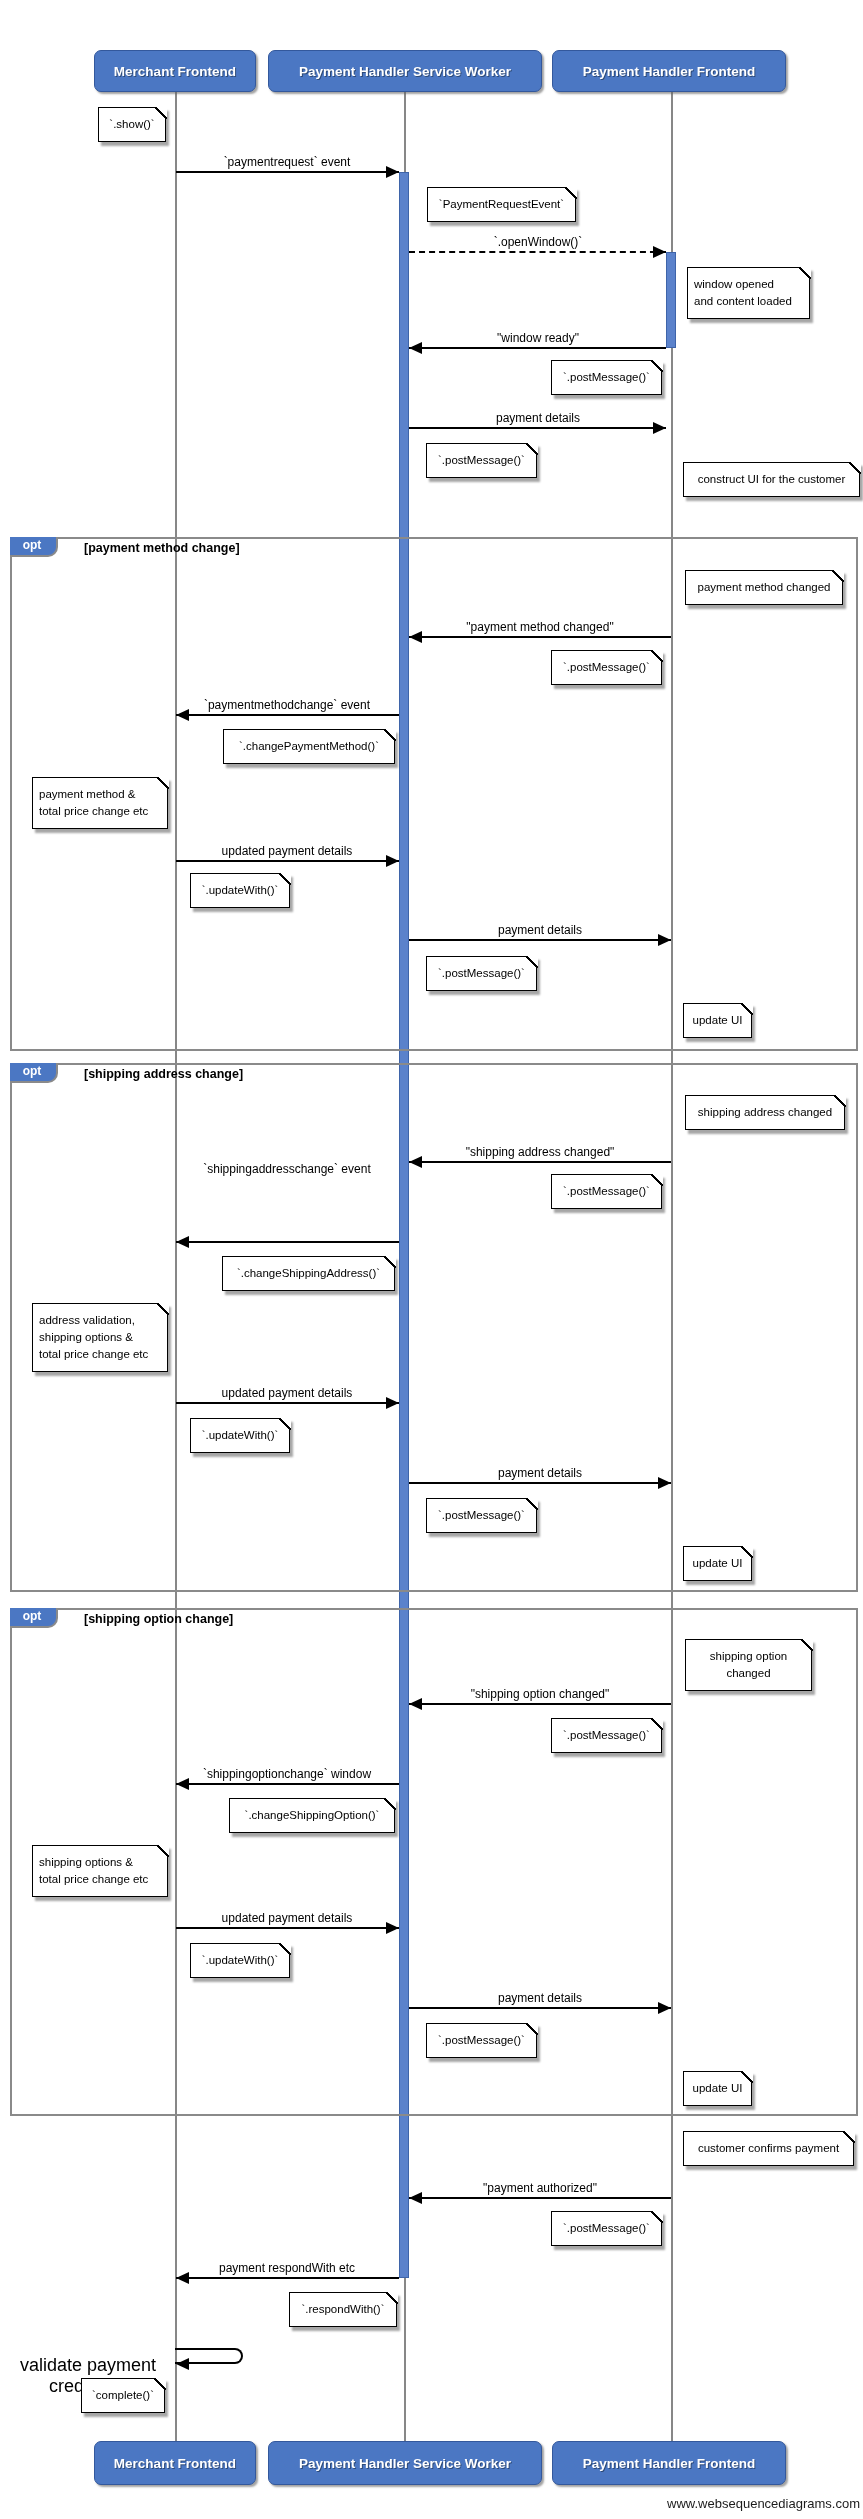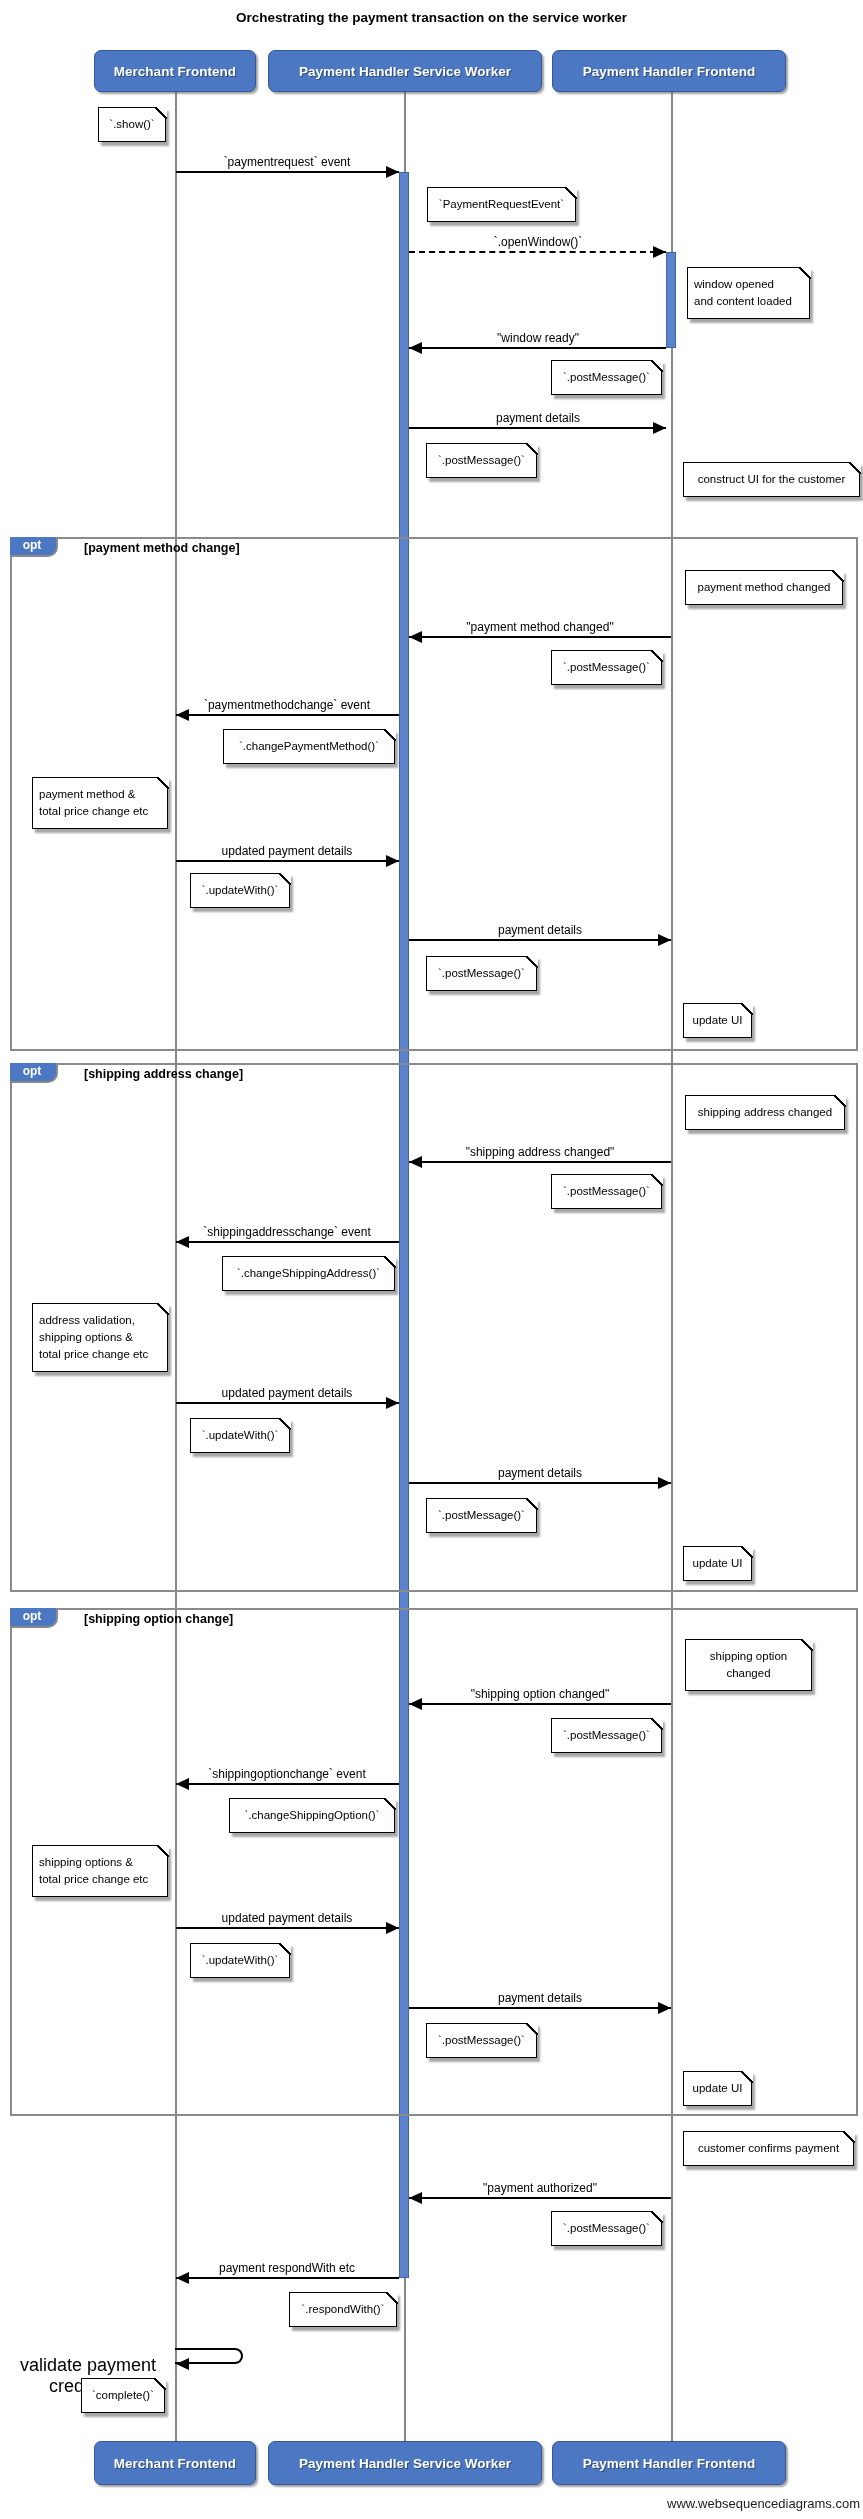--- a/index.html
+++ b/index.html
@@ -37,21 +37,20 @@
   .selfloop { position:absolute; height:16px; border:2px solid #000; border-left:none;
           border-radius:0 9px 9px 0; box-sizing:border-box; z-index:3; }
   .slabel { position:absolute; text-align:center; font-size:18px; z-index:4;margin-top:12px; }
   .footer { position:absolute; right:3px; top:2496px; font-size:13px; color:#1c1c1c; z-index:7; }
 </style>
 </head>
 <body>
 
 <div id="canvas">
 
-  <div class="title">Orchestrating the payment transaction on the service worker</div>
 
   <div class="lifeline" style="left:175px"></div>
   <div class="lifeline" style="left:404px"></div>
   <div class="lifeline" style="left:671px"></div>
 
   <div class="bar" style="left:399px;top:172px;height:2106px"></div>
   <div class="bar" style="left:666px;top:252px;height:96px"></div>
 
   <div class="frag" style="top:537px;height:514px">
     <div class="ftab">opt</div>
@@ -95,37 +94,37 @@
   <div class="ah-r" style="left:386px;top:855px"></div>
 
   <div class="mlabel" style="left:390px;top:923px">payment details</div>
   <div class="mline" style="left:409px;top:939px;width:262px"></div>
   <div class="ah-r" style="left:658px;top:934px"></div>
 
   <div class="mlabel" style="left:390px;top:1145px">"shipping address changed"</div>
   <div class="mline" style="left:409px;top:1161px;width:262px"></div>
   <div class="ah-l" style="left:409px;top:1156px"></div>
 
-  <div class="mlabel" style="left:137px;top:1225px">`shippingaddresschange` event</div>
+  <div class="mlabel" style="left:137px;top:1162px">`shippingaddresschange` event</div>
   <div class="mline" style="left:176px;top:1241px;width:223px"></div>
   <div class="ah-l" style="left:176px;top:1236px"></div>
 
   <div class="mlabel" style="left:137px;top:1386px">updated payment details</div>
   <div class="mline" style="left:176px;top:1402px;width:223px"></div>
   <div class="ah-r" style="left:386px;top:1397px"></div>
 
   <div class="mlabel" style="left:390px;top:1466px">payment details</div>
   <div class="mline" style="left:409px;top:1482px;width:262px"></div>
   <div class="ah-r" style="left:658px;top:1477px"></div>
 
   <div class="mlabel" style="left:390px;top:1687px">"shipping option changed"</div>
   <div class="mline" style="left:409px;top:1703px;width:262px"></div>
   <div class="ah-l" style="left:409px;top:1698px"></div>
 
-  <div class="mlabel" style="left:137px;top:1767px">`shippingoptionchange` event</div>
+  <div class="mlabel" style="left:137px;top:1767px">`shippingoptionchange` window</div>
   <div class="mline" style="left:176px;top:1783px;width:223px"></div>
   <div class="ah-l" style="left:176px;top:1778px"></div>
 
   <div class="mlabel" style="left:137px;top:1911px">updated payment details</div>
   <div class="mline" style="left:176px;top:1927px;width:223px"></div>
   <div class="ah-r" style="left:386px;top:1922px"></div>
 
   <div class="mlabel" style="left:390px;top:1991px">payment details</div>
   <div class="mline" style="left:409px;top:2007px;width:262px"></div>
   <div class="ah-r" style="left:658px;top:2002px"></div>

